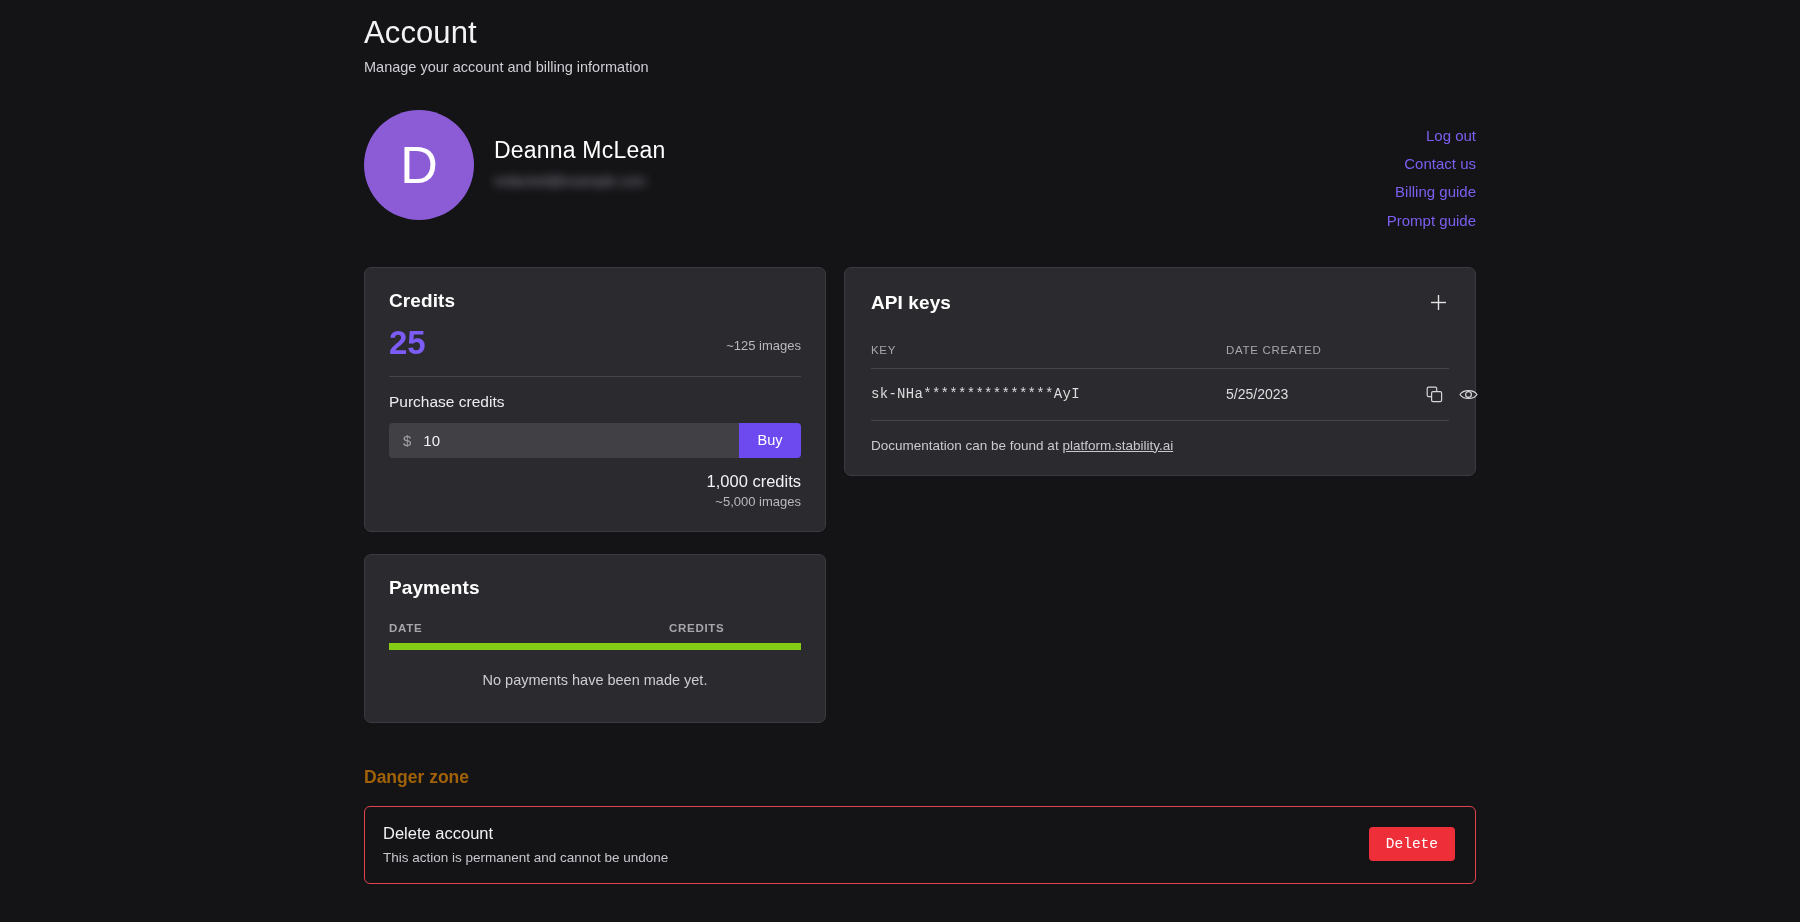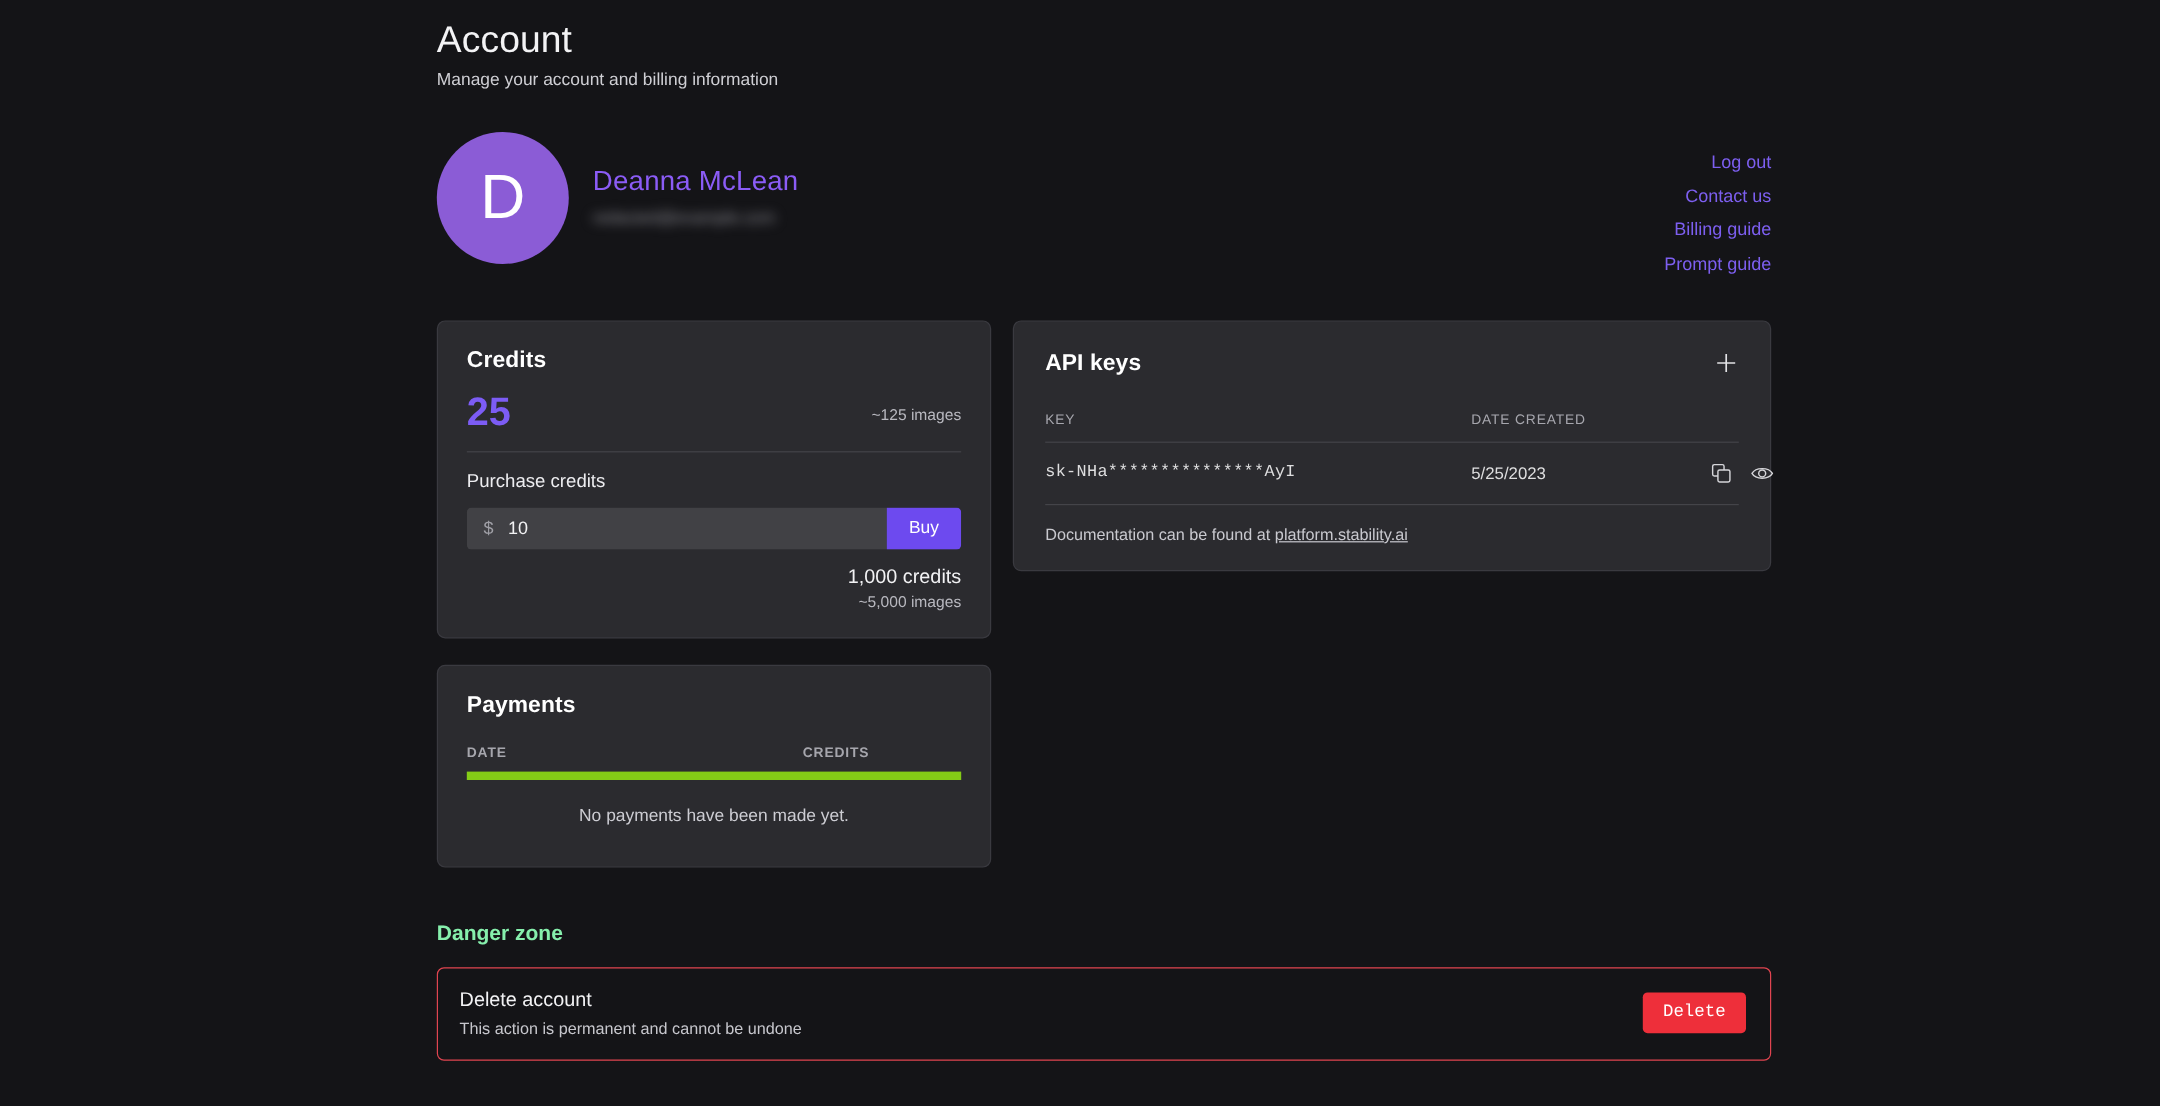--- a/index.html
+++ b/index.html
@@ -63,21 +63,21 @@
     font-weight: 400;
     display: flex;
     align-items: center;
     justify-content: center;
     flex: 0 0 auto;
     line-height: 1;
   }
   .profile-text { padding-bottom: 4px; }
   .profile-name {
     font-size: 23px;
-    color: #8b5cf6;
+    color: #ffffff;
     font-weight: 400;
     letter-spacing: .2px;
   }
   .profile-email {
     margin-top: 9px;
     font-size: 14px;
     color: #8d8d95;
     filter: blur(5px);
     user-select: none;
     width: 265px;
@@ -270,21 +270,21 @@
     font-size: 13.5px;
     color: #c9c9cf;
   }
   .docs-line a { color: #c9c9cf; text-decoration: underline; cursor: pointer; }
 
   
   .danger-title {
     margin-top: 44px;
     font-size: 17.5px;
     font-weight: bold;
-    color: #86efac;
+    color: #a16207;
   }
   .danger-box {
     margin-top: 18px;
     border: 1px solid #e04450;
     border-radius: 6px;
     padding: 17px 20px 18px 18px;
     display: flex;
     align-items: center;
     justify-content: space-between;
     background: #141417;

